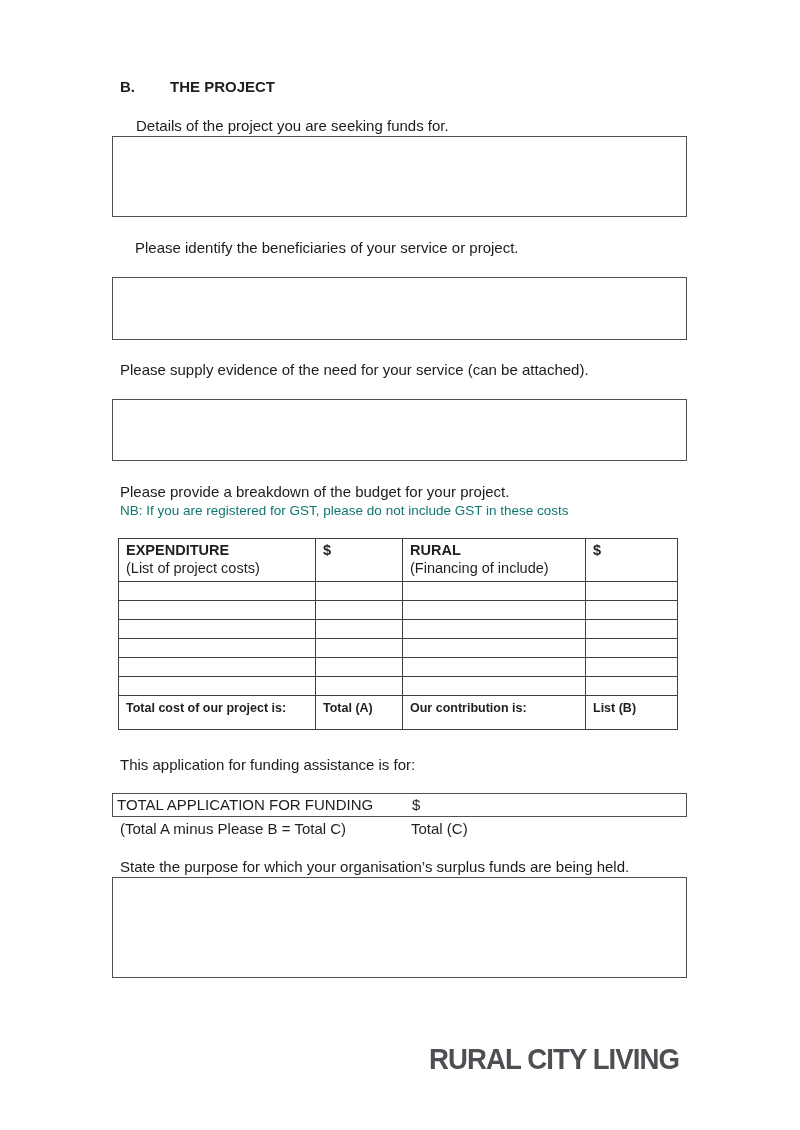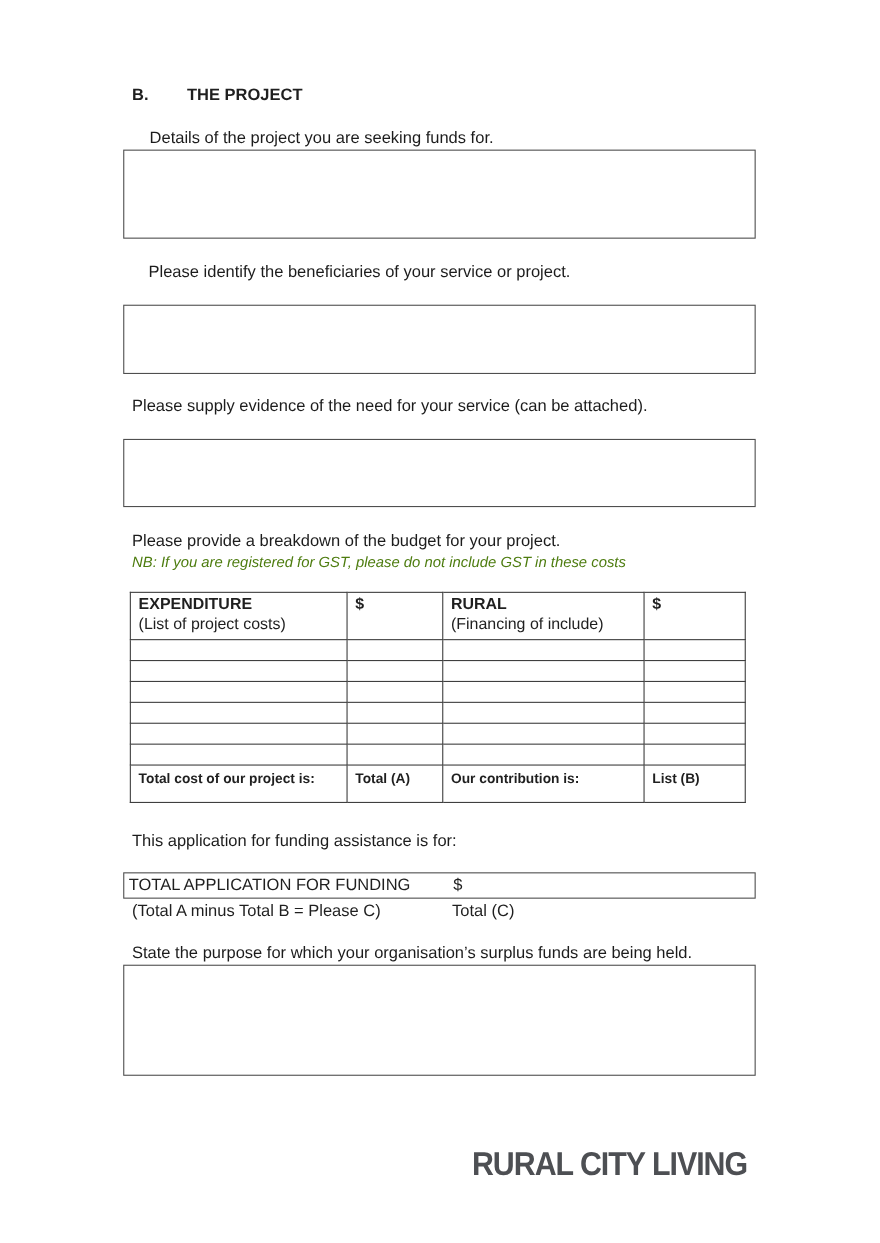--- a/index.html
+++ b/index.html
@@ -17,21 +17,21 @@
   
   .answer-box{left:112px;width:573px;border:1px solid #4f4f4f;background:#fff;}
   .box1{top:136px;height:79px;}
   .box2{top:277px;height:61px;}
   .box3{top:399px;height:60px;}
   .box4{top:877px;height:99px;}
   .lbl1{top:117px;left:120px;margin-left:16px;}
   .lbl2{top:239px;left:135px;}
   .lbl3{top:361px;left:120px;}
   .lbl4{top:483px;left:120px;}
-  .note{top:503px;left:120px;font-size:13.5px;font-style:italic;color:#4d7c0f;}
+  .note{top:503px;left:120px;font-size:13.5px;color:#0f766e;}
   
   .budget-table-wrap{top:538px;left:118px;}
   table.budget{border-collapse:collapse;table-layout:fixed;width:559px;}
   table.budget col.c1{width:197px;}
   table.budget col.c2{width:87px;}
   table.budget col.c3{width:183px;}
   table.budget col.c4{width:92px;}
   table.budget th, table.budget td{
     border:1px solid #3f3f3f;padding:2px 7px;vertical-align:top;
     font-size:14.5px;line-height:18px;text-align:left;font-weight:normal;
@@ -150,20 +150,20 @@
   </table>
 </div>
 
 <div class="abs label lbl5">This application for funding assistance is for:</div>
 
 <div class="abs funding-box">
   <span class="fb-label">TOTAL APPLICATION FOR FUNDING</span>
   <span class="fb-amount">$</span>
 </div>
 <div class="abs funding-sub">
-  <span class="fs-label">(Total A minus Total B = Please C)</span>
+  <span class="fs-label">(Total A minus Please B = Total C)</span>
   <span class="fs-amount">Total (C)</span>
 </div>
 
 <div class="abs label lbl6">State the purpose for which your organisation’s surplus funds are being held.</div>
 <div class="abs answer-box box4"></div>
 
 <div class="abs logo">RURAL CITY LIVING</div>
 
 </body></html>

